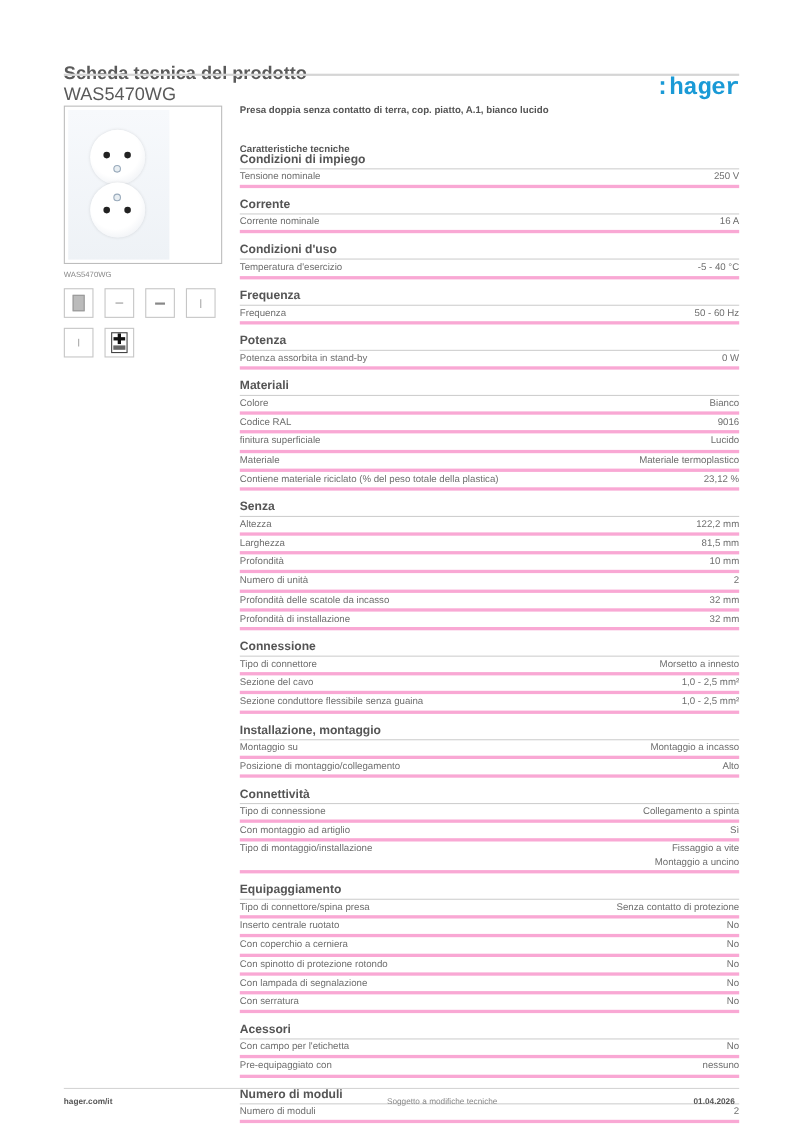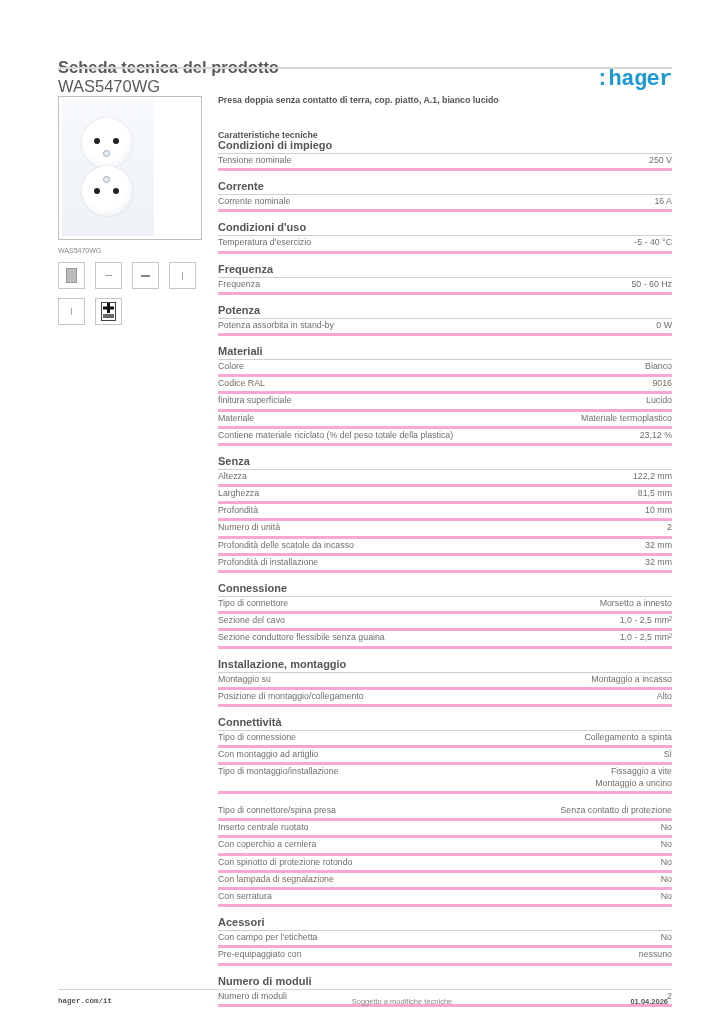--- a/index.html
+++ b/index.html
@@ -48,21 +48,21 @@
   }
   .row {
     display: flex; justify-content: space-between; align-items: flex-start;
     font-size: 8.8px; color: #6e6e6e; line-height: 11.6px; padding-top: 1px; padding-bottom: 1.6px;
     border-bottom: 3px solid #f9a8d4;
   }
   .row .val { text-align: right; white-space: pre-line; }
 
   .footer-rule { position: absolute; left: 58px; top: 989px; width: 614px; height: 1px; background: #d5d5d5; }
   .footer { position: absolute; left: 58px; top: 997px; width: 614px; font-size: 7.5px; color: #666; }
-  .footer .f-left { position: absolute; left: 0; font-weight: bold; color: #555; font-family: Liberation Mono, monospace; }
+  .footer .f-left { position: absolute; left: 0; font-weight: bold; color: #555; }
   .footer .f-mid { position: absolute; left: 0; width: 688px; text-align: center; color: #888; }
   .footer .f-right { position: absolute; right: 4px; font-weight: bold; color: #555; }
 </style>
 </head>
 <body>
 
 <div class="header">
   <div class="title">Scheda tecnica del prodotto</div>
   <div class="subtitle">WAS5470WG</div>
   <div class="logo">:hager</div>
@@ -239,20 +239,21 @@
           <span class="lbl">Con montaggio ad artiglio</span>
           <span class="val">Sì</span>
         </div>
         <div class="row">
           <span class="lbl">Tipo di montaggio/installazione</span>
           <span class="val">Fissaggio a vite
 Montaggio a uncino</span>
         </div>
       </div>
       <div class="section">
+        <div class="sec-head">Equipaggiamento</div>
         <div class="row">
           <span class="lbl">Tipo di connettore/spina presa</span>
           <span class="val">Senza contatto di protezione</span>
         </div>
         <div class="row">
           <span class="lbl">Inserto centrale ruotato</span>
           <span class="val">No</span>
         </div>
         <div class="row">
           <span class="lbl">Con coperchio a cerniera</span>

